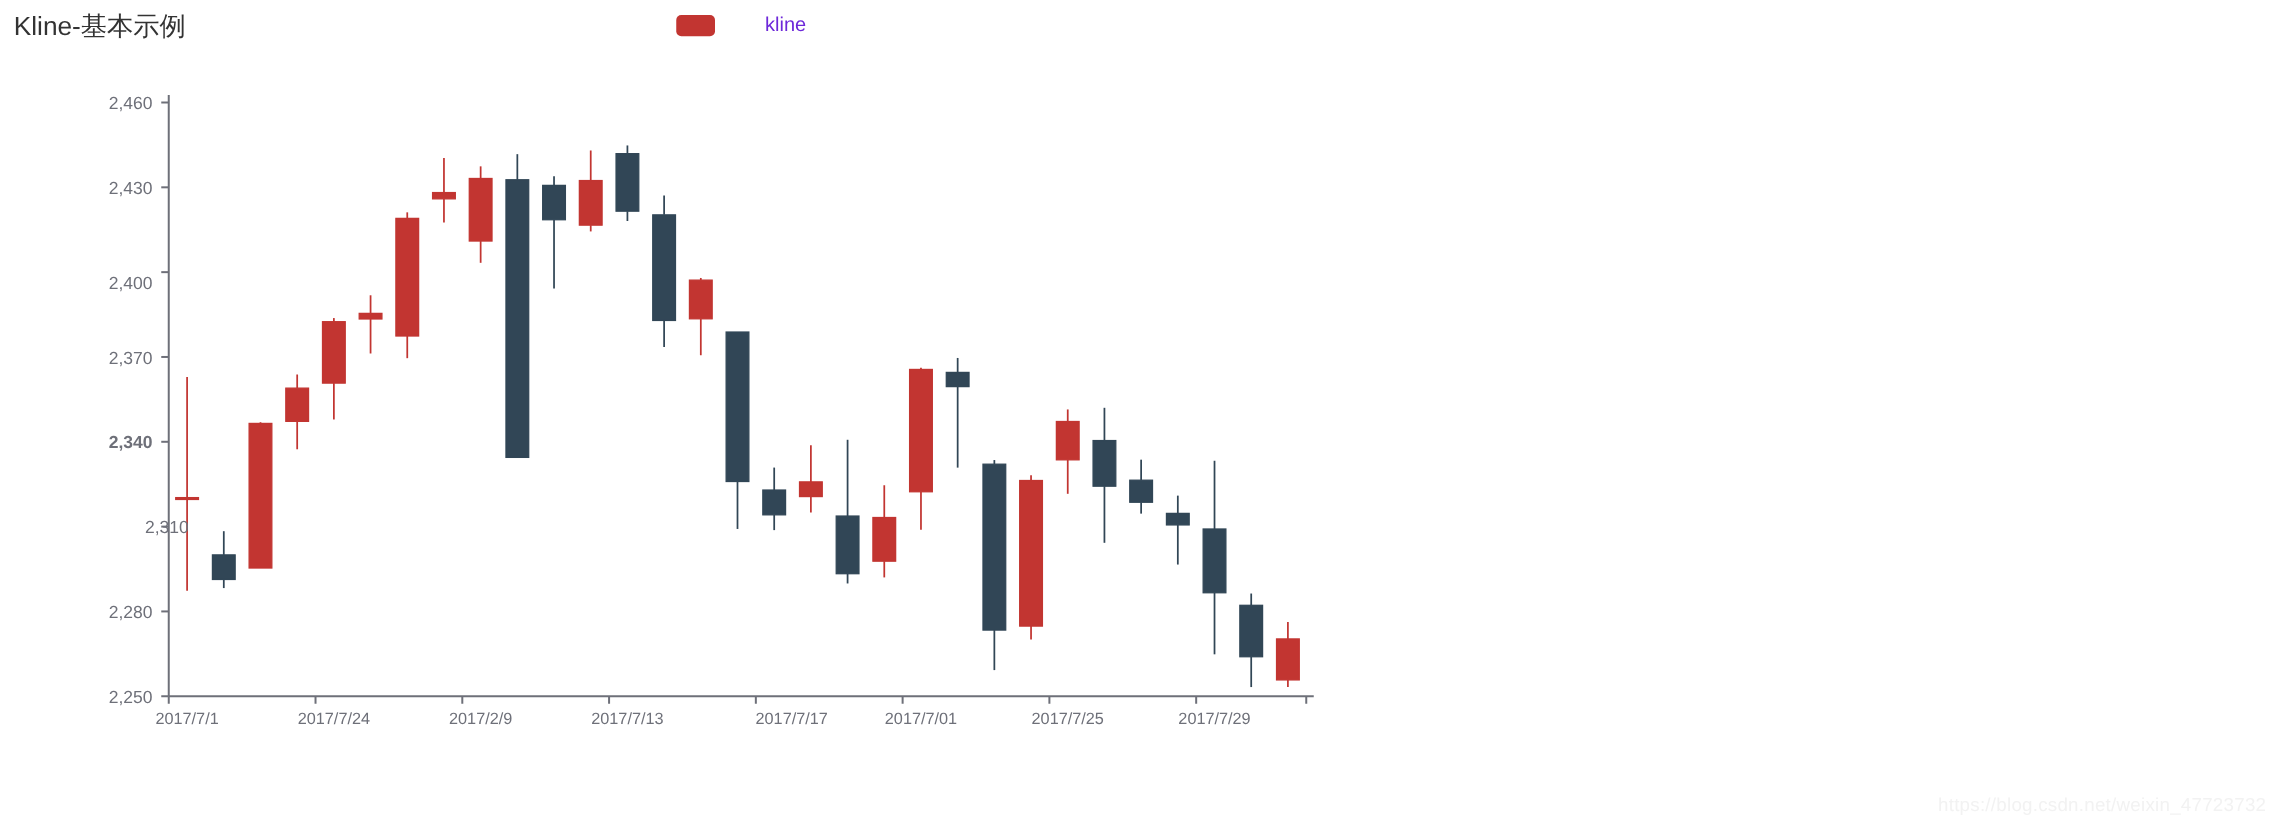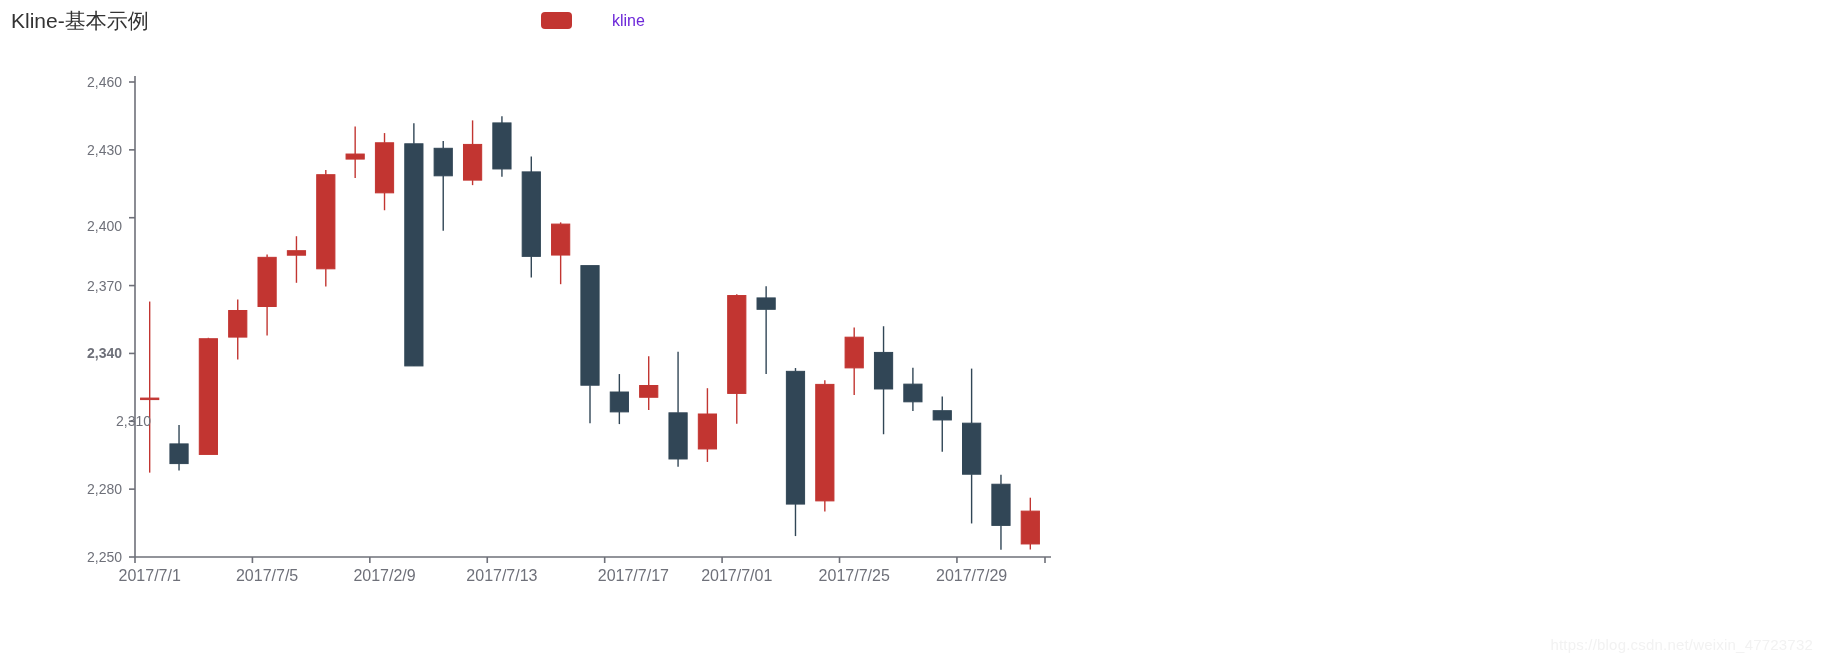--- a/index.html
+++ b/index.html
@@ -61,21 +61,21 @@
   .yaxis-label {
     position: absolute;
     font-size: 14px;
     color: #6e7079;
     text-align: right;
     transform: translateY(-50%);
     white-space: nowrap;
   }
   .xaxis-label {
     position: absolute;
-    font-size: 16px;
+    font-size: 13px;
     color: #6e7079;
     transform: translateX(-50%);
     white-space: nowrap;
     top: 567px;
   }
   #watermark {
     position: absolute;
     right: 10px;
     bottom: 10px;
     font-size: 15px;
@@ -283,21 +283,21 @@
         <div class="yaxis-label" style="top: 149.857px; left: 0px; width: 122px;">2,430</div>
         <div class="yaxis-label" style="top: 226px; left: 0px; width: 122px;">2,400</div>
         <div class="yaxis-label" style="top: 285.571px; left: 0px; width: 122px;">2,370</div>
         <div class="yaxis-label" style="top: 353.429px; left: 0px; width: 122px; font-weight: bold;">2,340</div>
         <div class="yaxis-label" style="top: 421.286px; left: 0px; width: 122px; margin-left: 29px;">2,310</div>
         <div class="yaxis-label" style="top: 489.143px; left: 0px; width: 122px;">2,280</div>
         <div class="yaxis-label" style="top: 557px; left: 0px; width: 122px;">2,250</div>
       </div>
     <div id="xlabels">
         <div class="xaxis-label" style="left: 149.677px;">2017/7/1</div>
-        <div class="xaxis-label" style="left: 267.097px;">2017/7/5</div>
+        <div class="xaxis-label" style="left: 267.097px;">2017/7/24</div>
         <div class="xaxis-label" style="left: 384.516px;">2017/2/9</div>
         <div class="xaxis-label" style="left: 501.935px;">2017/7/13</div>
         <div class="xaxis-label" style="left: 619.355px; margin-left: 14px;">2017/7/17</div>
         <div class="xaxis-label" style="left: 736.774px;">2017/7/01</div>
         <div class="xaxis-label" style="left: 854.194px; text-align: center;">2017/7/25</div>
         <div class="xaxis-label" style="left: 971.613px;">2017/7/29</div>
       </div>
   </div>
 
   <div id="watermark">https://blog.csdn.net/weixin_47723732</div>

